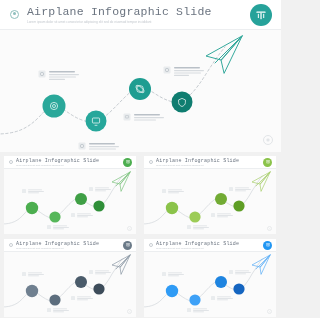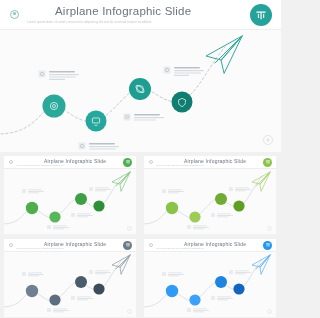--- a/index.html
+++ b/index.html
@@ -15,24 +15,23 @@
   .slide { position: absolute; background: #fbfbfb; overflow: hidden; }
   .slide-header {
     position: absolute; left: 0; top: 0; right: 0;
     background: #ffffff;
     border-bottom: 1px solid #eceef0;
     display: flex; align-items: center;
   }
   .hdr-mark { flex: none; border-radius: 50%; }
   .hdr-text { flex: 1 1 auto; min-width: 0; overflow: hidden; }
   .hdr-title {
-    font-family: Liberation Sans, sans-serif;
+    font-family: Liberation Mono, monospace;
     color: #6b7480; white-space: nowrap;
     letter-spacing: .2px;
-    margin-left: 28px;
   }
   .hdr-sub {
     color: #c3c8ce; white-space: nowrap; overflow: hidden;
   }
   .hdr-logo { flex: none; border-radius: 50%; position: relative; }
   .hdr-logo .glyph {
     position: absolute; left: 0; top: 0; width: 100%; height: 100%;
     display: flex; align-items: center; justify-content: center;
   }
   .stage { position: absolute; left: 0; right: 0; bottom: 0; }

